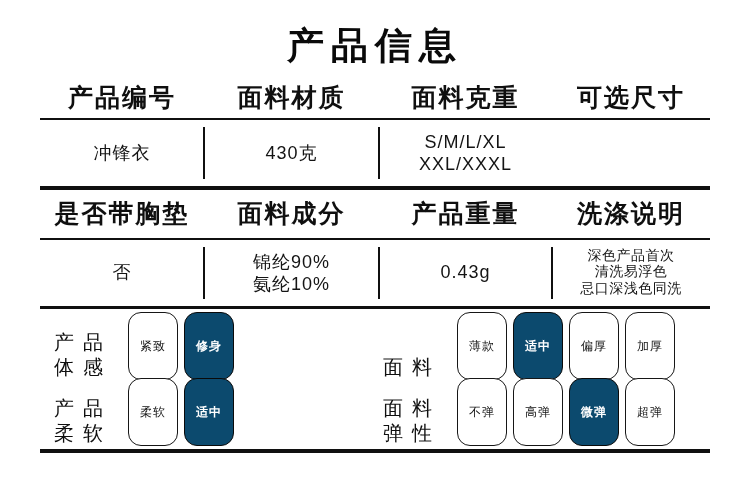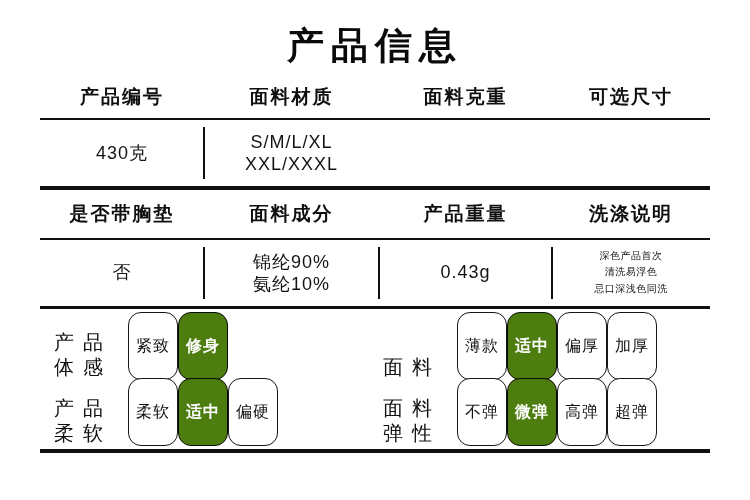--- a/index.html
+++ b/index.html
@@ -23,21 +23,21 @@
   }
   .spec{width:670px;margin:0 auto;}
   .hrow{
     display:grid;
     grid-template-columns:164px 175px 173px 158px;
     height:42px;
     align-items:center;
   }
   .hcell{
     text-align:center;
-    font-size:19px;
+    font-size:25px;
     font-weight:600;
     letter-spacing:2px;
     color:#0f0f0f;
   }
   .hrow2{height:48px;}
   .line{width:670px;margin:0 auto;background:#101010;}
   .line.thin{height:2px;}
   .line.thick{height:3.5px;}
   .vrow{
     display:grid;
@@ -55,21 +55,21 @@
     text-align:center;
   }
   .vcell + .vcell::before{
     content:"";
     position:absolute;
     left:-1px;top:7px;bottom:7px;
     width:2px;
     background:#101010;
   }
   .vtext{font-size:18px;line-height:23px;letter-spacing:1px;color:#141414;}
-  .vtext.small{font-size:10px;line-height:16.5px;letter-spacing:0.5px;}
+  .vtext.small{font-size:14px;line-height:16.5px;letter-spacing:0.5px;font-family:Liberation Mono, monospace;}
   .vtext.two{line-height:22px;}
   .attrs{width:670px;margin:5px auto 0 auto;}
   .attr-row{
     display:flex;
     align-items:center;
     height:64px;
     margin-bottom:2px;
   }
   .attr-group{
     display:flex;
@@ -82,35 +82,35 @@
     margin-right:10px;
     font-size:20px;
     font-weight:500;
     line-height:25px;
     color:#0f0f0f;
     flex:0 0 auto;
   }
   .attr-label span{display:block;letter-spacing:9px;white-space:nowrap;}
   .opt{
     width:50px;height:68px;
-    margin-right:0;
+    margin-right:6px;
     border:1.5px solid #161616;
     border-radius:13px;
     display:flex;
     align-items:center;
     justify-content:center;
-    font-size:16px;
+    font-size:12px;
     font-weight:500;
     letter-spacing:1px;
     color:#131313;
     background:#ffffff;
     box-sizing:border-box;
   }
   .opt.selected{
-    background:#4d7c0f;
+    background:#0c4a6e;
     border-color:#0a0a0a;
     color:#ffffff;
     font-weight:700;
   }
   .bottom-rule{margin-top:5px;}
 </style>
 </head>
 <body>
 
 <div class="page">
@@ -123,20 +123,23 @@
       <div class="hcell">产品编号</div>
       <div class="hcell">面料材质</div>
       <div class="hcell">面料克重</div>
       <div class="hcell">可选尺寸</div>
     </div>
 
     <div class="line thin"></div>
 
     <div class="vrow">
       <div class="vcell">
+        <div class="vtext">冲锋衣</div>
+      </div>
+      <div class="vcell">
         <div class="vtext">430克</div>
       </div>
       <div class="vcell">
         <div class="vtext two">S/M/L/XL</div>
         <div class="vtext two">XXL/XXXL</div>
       </div>
     </div>
 
     <div class="line thick"></div>
 
@@ -193,30 +196,29 @@
     </div>
 
     <div class="attr-row">
       <div class="attr-group left-col">
         <div class="attr-label">
           <span>产品</span>
           <span>柔软</span>
         </div>
         <div class="opt">柔软</div>
         <div class="opt selected">适中</div>
-        <div class="opt">偏硬</div>
       </div>
       <div class="attr-group">
         <div class="attr-label">
           <span>面料</span>
           <span>弹性</span>
         </div>
         <div class="opt">不弹</div>
+        <div class="opt">高弹</div>
         <div class="opt selected">微弹</div>
-        <div class="opt">高弹</div>
         <div class="opt">超弹</div>
       </div>
     </div>
 
   </div>
 
   <div class="line thick bottom-rule"></div>
 
 </div>
 

